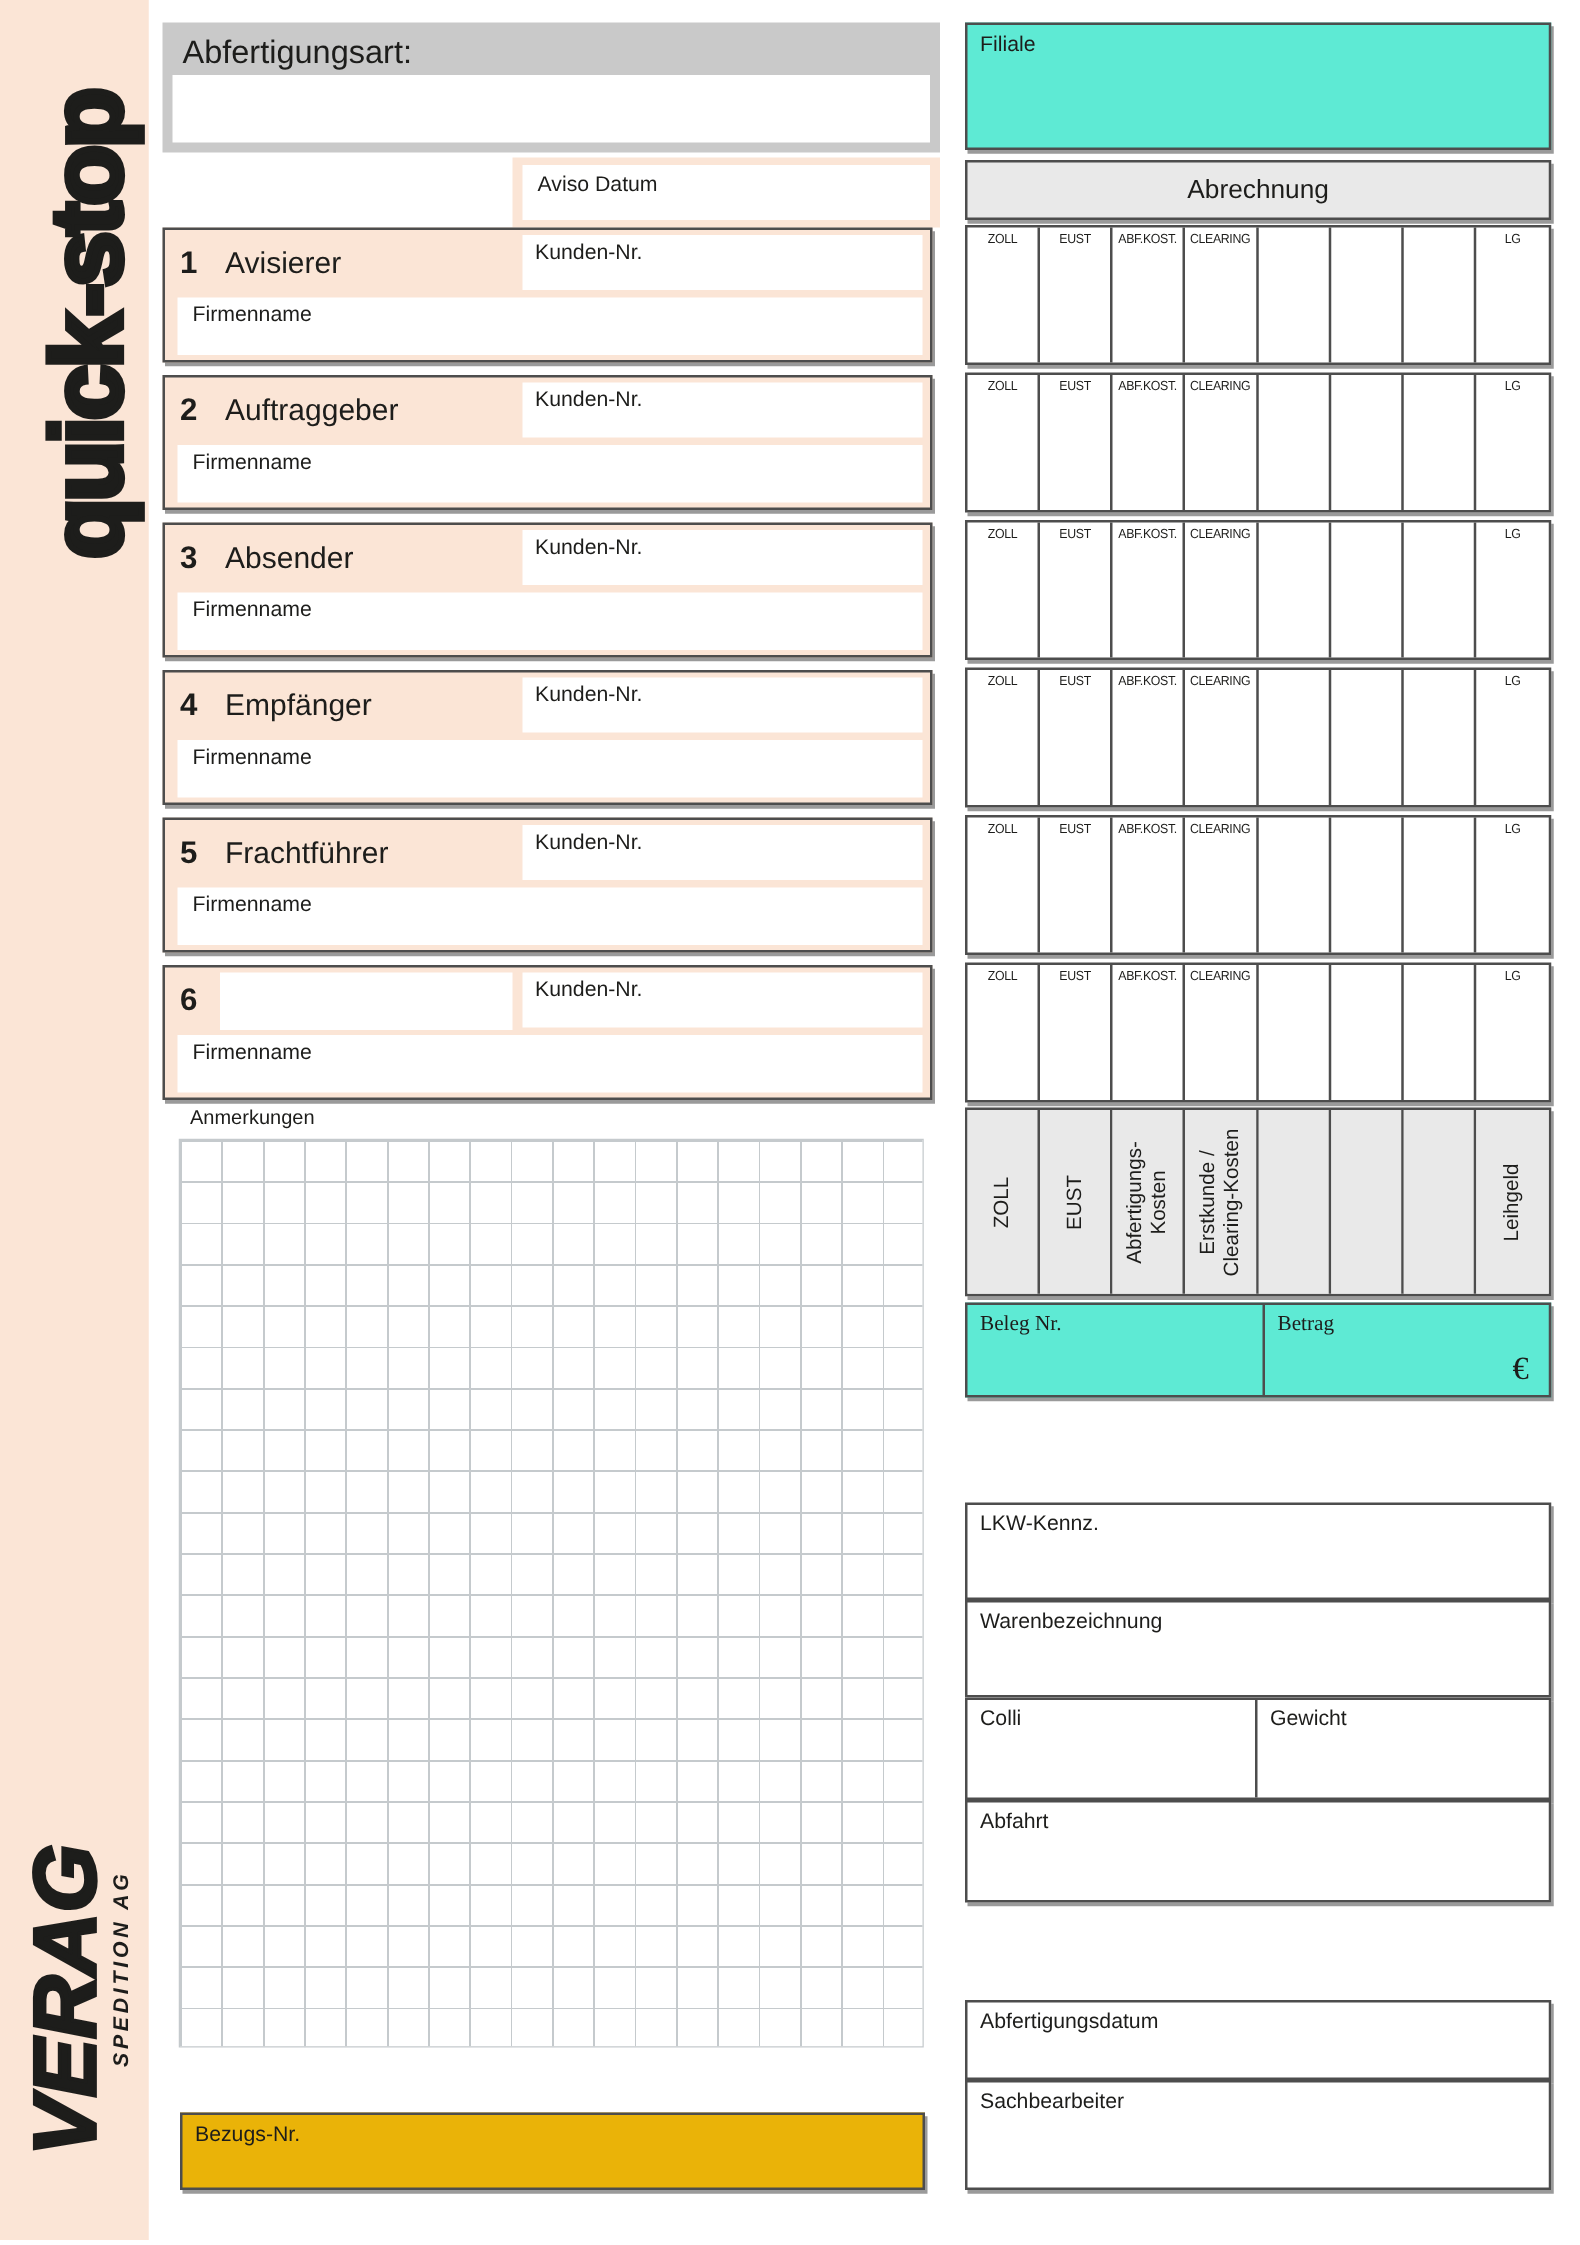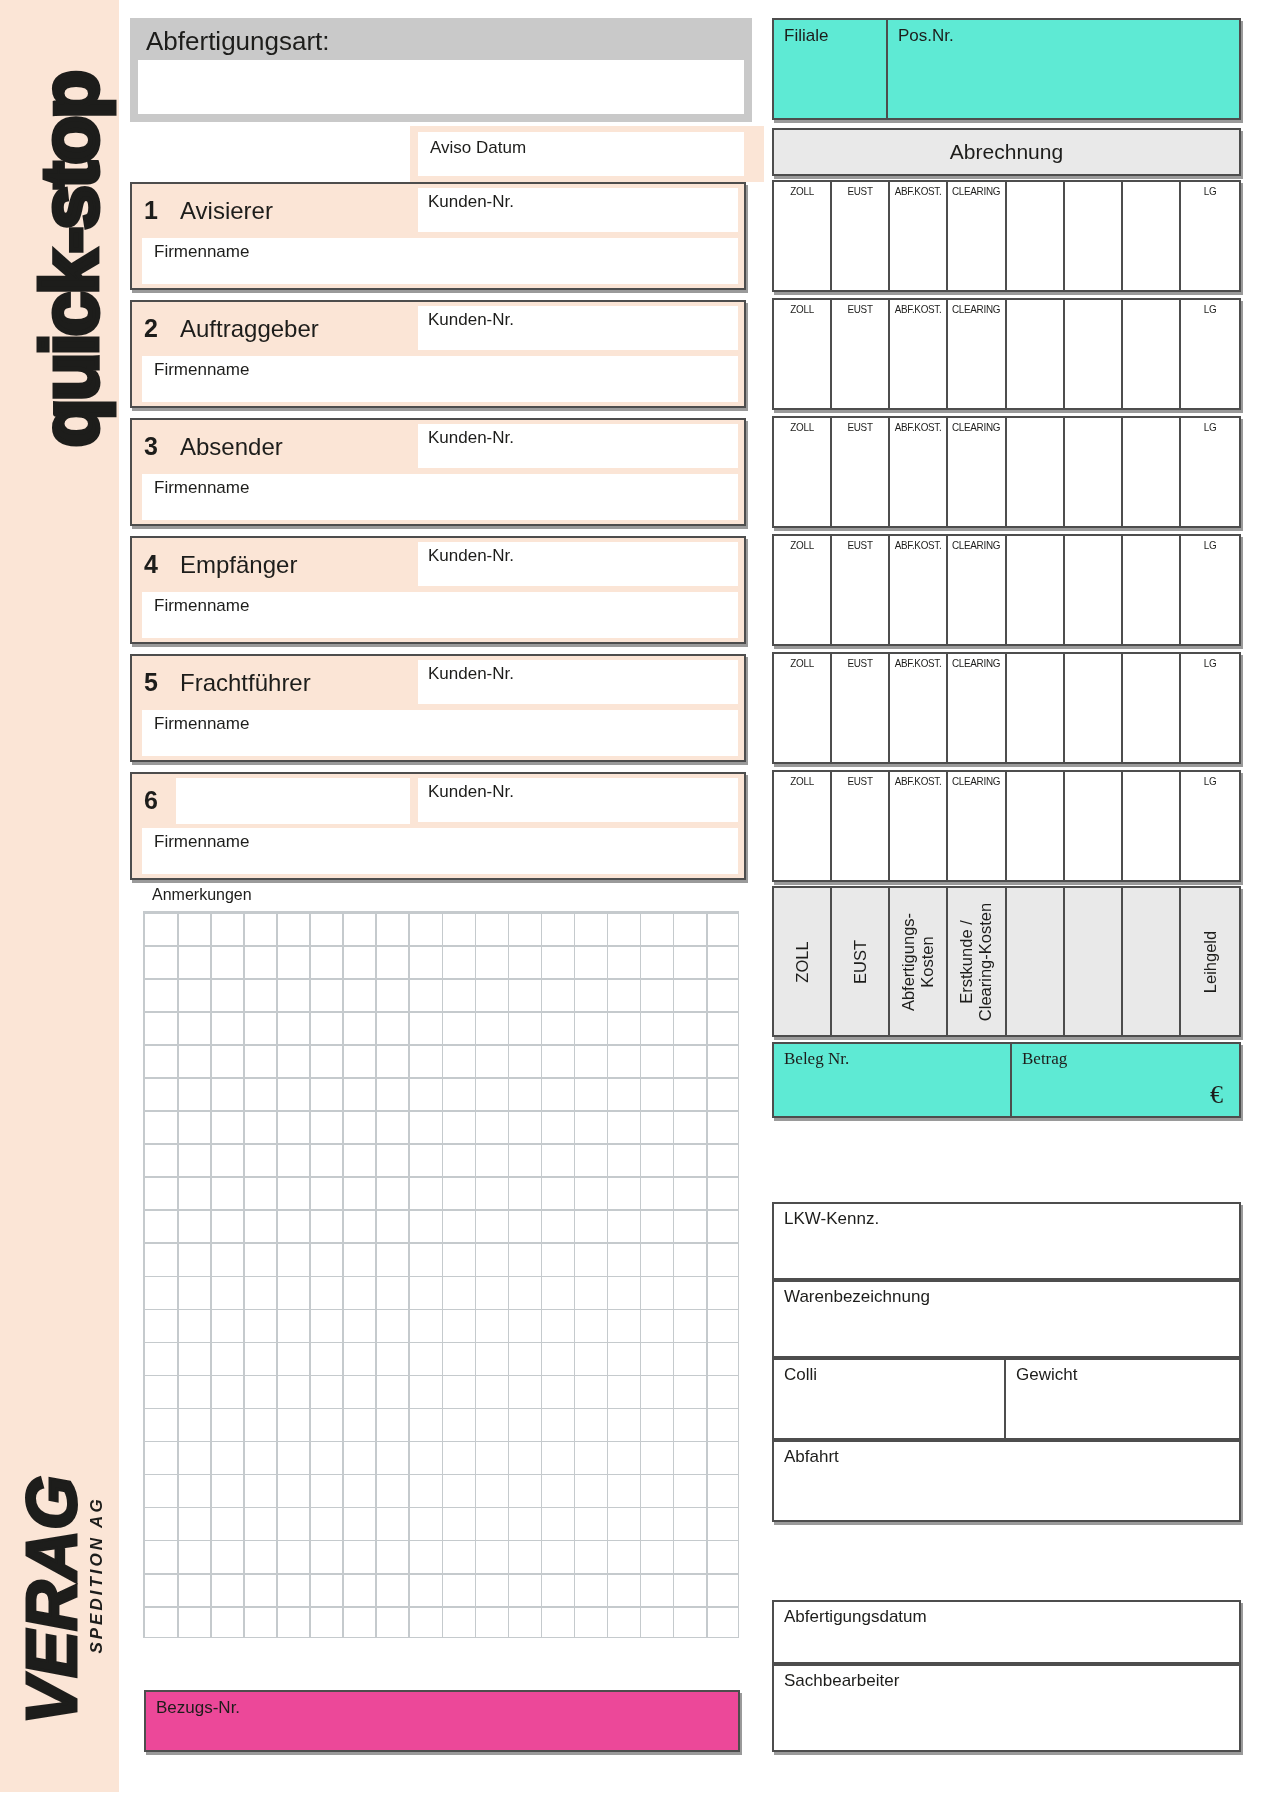--- a/index.html
+++ b/index.html
@@ -35,21 +35,21 @@
   .frame{border:2.5px solid #4d4d4d;box-shadow:2px 3px 0 #9a9a9a;background:#5eead4;box-sizing:border-box;}
   .lbl{font-size:17px;line-height:20px;}
   .whitefield{background:#ffffff;position:absolute;}
 
   
   #abfart-block{left:130px;top:18px;width:622px;height:104px;background:#c9c9c9;}
   #abfart-label{left:16px;top:8px;font-size:26px;}
   #abfart-input{left:8px;top:42px;width:606px;height:54px;}
 
   
-  #aviso-block{left:410px;top:126px;width:342px;height:56px;background:#fbe5d6;padding-left:12px;}
+  #aviso-block{left:410px;top:126px;width:342px;height:56px;background:#fbe5d6;}
   #aviso-input{left:8px;top:6px;width:326px;height:44px;}
   #aviso-label{position:absolute;left:12px;top:6px;}
 
   
   .section{left:130px;width:616px;height:108px;background:#fbe5d6;border:2.5px solid #4d4d4d;
     box-shadow:2px 3px 0 #9a9a9a;box-sizing:border-box;position:absolute;}
   .sec-num{position:absolute;left:12px;top:12px;font-size:25px;font-weight:bold;}
   .sec-title{position:absolute;left:48px;top:13px;font-size:24px;}
   .sec-kunden{position:absolute;left:286px;top:4px;width:320px;height:44px;background:#fff;}
   .sec-kunden .lbl{position:absolute;left:10px;top:4px;}
@@ -99,40 +99,39 @@
   #anmerk-label{left:152px;top:886px;font-size:16px;}
   #anmerk-grid{left:143px;top:911px;width:596px;height:727px;
     border:1.5px solid #c5cacd;box-sizing:border-box;
     background-image:
       repeating-linear-gradient(to right,#c5cacd 0 1.5px,transparent 1.5px 33.06px),
       repeating-linear-gradient(to bottom,#c5cacd 0 1.5px,transparent 1.5px 33.05px);
   }
 
   
   #bezugs-box{left:144px;top:1690px;width:596px;height:62px;position:absolute;
-    border:2.5px solid #4d4d4d;box-shadow:2px 3px 0 #9a9a9a;background:#ec4899;box-sizing:border-box;}
+    border:2.5px solid #4d4d4d;box-shadow:2px 3px 0 #9a9a9a;background:#eab308;box-sizing:border-box;}
   #bezugs-box .lbl{position:absolute;left:10px;top:6px;}
 </style>
 </head>
 <body>
 
 <div id="sidebar" class="abs">
   <div id="brand-product" class="vrot">quick-stop</div>
   <div id="brand-company" class="vrot">VERAG</div>
   <div id="brand-company-sub" class="vrot">SPEDITION AG</div>
 </div>
 
 <div id="abfart-block" class="abs">
   <div id="abfart-label" class="abs">Abfertigungsart:</div>
   <div id="abfart-input" class="whitefield"></div>
 </div>
 
 <div id="filiale-box" class="abs frame">
   <div class="cell"><span class="lbl">Filiale</span></div>
-  <div class="cell"><span class="lbl">Pos.Nr.</span></div>
 </div>
 
 <div id="aviso-block" class="abs">
   <div id="aviso-input" class="whitefield">
     <span id="aviso-label" class="lbl">Aviso Datum</span>
   </div>
 </div>
 
 <div id="abrechnung-header" class="abs frame">
   <span>Abrechnung</span>

